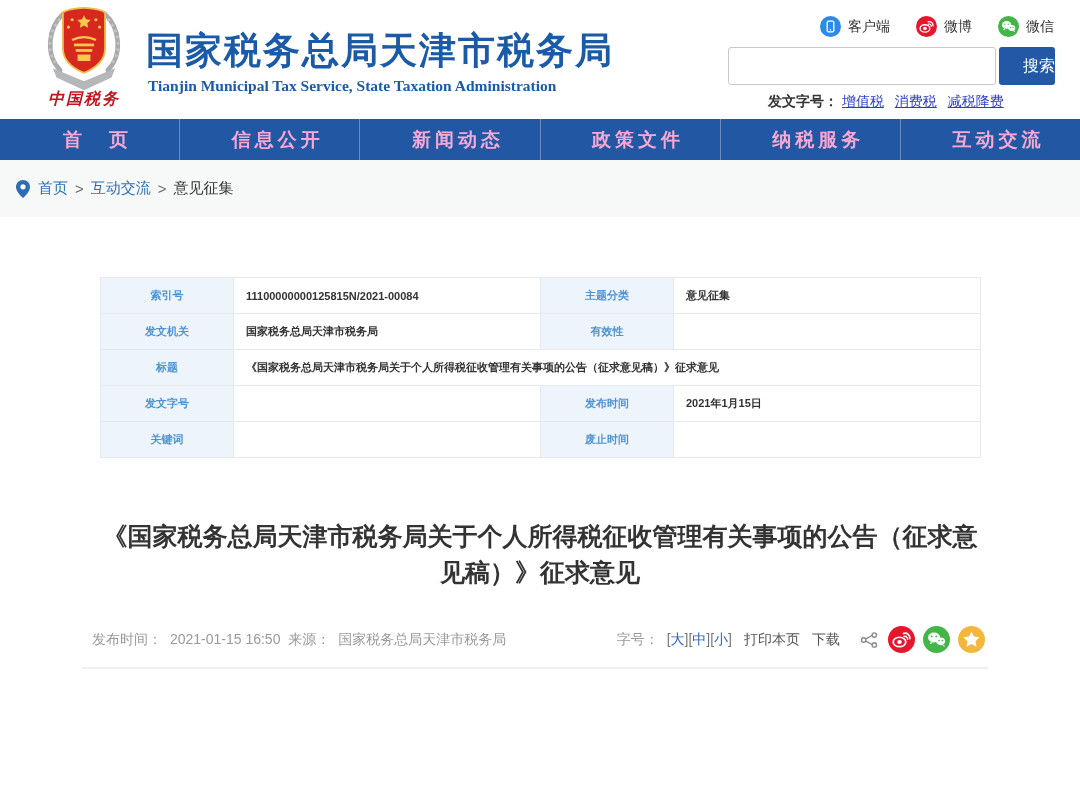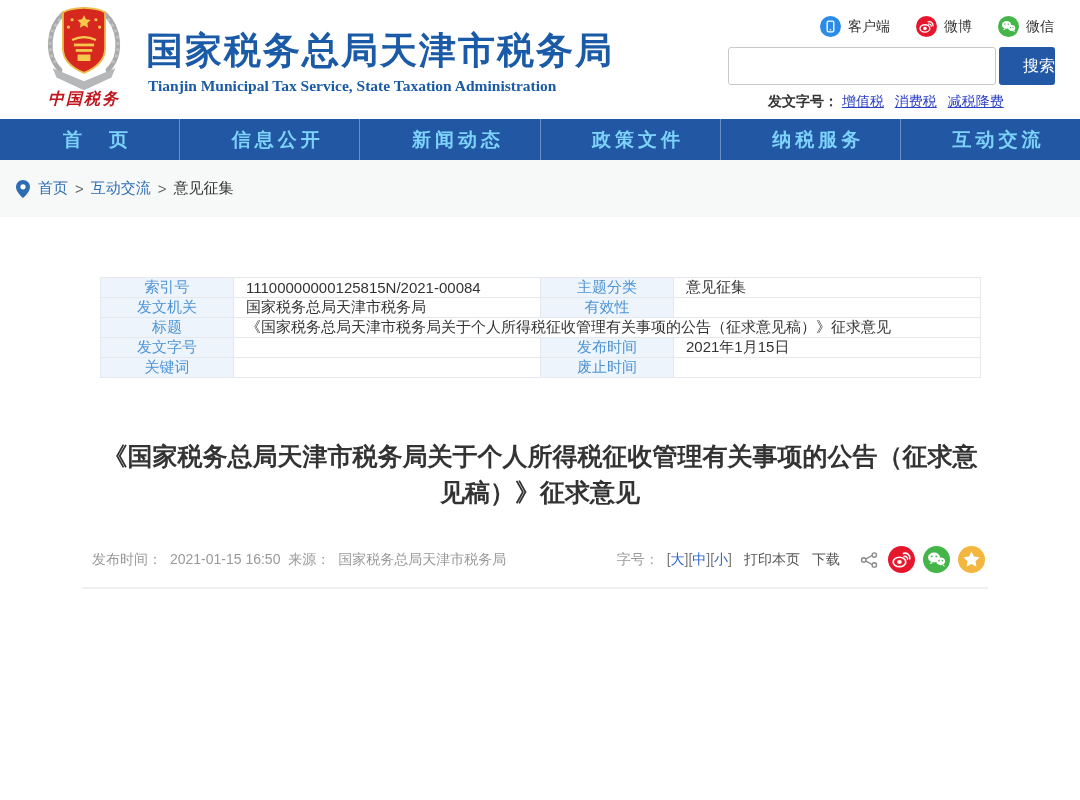--- a/index.html
+++ b/index.html
@@ -24,37 +24,37 @@
   .search-input { width:268px; height:38px; border:1px solid #c9c9c9; border-radius:3px;
                   padding:0 10px; font-size:14px; outline:none; }
   .search-button { width:56px; height:38px; margin-left:3px; background:#2258a6; color:#fff;
                    font-size:16px; border:none; border-radius:3px; cursor:pointer;padding-left:24px; }
   .hot-words { position:absolute; left:768px; top:93px; font-size:14px; white-space:nowrap; }
   .hw-label { font-weight:bold; color:#333; }
   .hot-words a { color:#2b3fc4; text-decoration:underline; margin-right:7px; cursor:pointer; }
 
   
   .nav { display:flex; height:41px; background:#2257a4; }
-  .nav-item { flex:1; display:flex; align-items:center; justify-content:center; color:#7dd3fc;
+  .nav-item { flex:1; display:flex; align-items:center; justify-content:center; color:#f9a8d4;
               font-size:19px; font-weight:bold; letter-spacing:4px;
               border-right:1px solid #6b8fc4; cursor:pointer;padding-left:16px; }
   .nav-item:last-child { border-right:none; }
 
   
   .breadcrumb { height:57px; background:#f7f8f8; display:flex; align-items:center;
                 padding-left:16px; font-size:15px; }
   .breadcrumb .pin { display:flex; margin-right:8px; }
   .breadcrumb a { color:#2e6db4; text-decoration:none; cursor:pointer; }
   .breadcrumb .sep { color:#666; margin:0 7px; }
   .breadcrumb .current { color:#333; }
 
   
   .meta-table { border-collapse:collapse; margin:60px 0 0 100px; width:880px; table-layout:fixed; }
-  .meta-table th, .meta-table td { border:1px solid #e5e8ec; height:20px; font-size:15px;
-                                   font-weight:normal; overflow:hidden; white-space:nowrap; }
+  .meta-table th, .meta-table td { border:1px solid #e5e8ec; height:36px; font-size:11px;
+                                   font-weight:bold; overflow:hidden; white-space:nowrap; }
   .meta-table th { background:#eef4fb; color:#4e94d4; text-align:center; }
   .meta-table td { color:#333; padding:0 12px; text-align:left; }
 
   
   .article-title { width:880px; margin:60px auto 0; text-align:center; font-size:25px;
                    line-height:36px; color:#333; font-weight:bold; }
   .article-meta { display:flex; justify-content:space-between; align-items:center;
                   margin:36px 95px 0 92px; }
   .meta-left { font-size:14px; color:#999; white-space:nowrap; }
   .meta-left span { margin-right:4px; }

